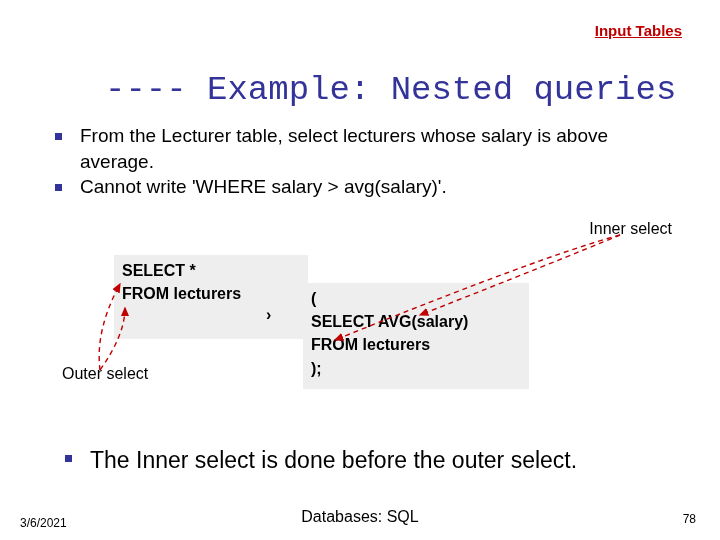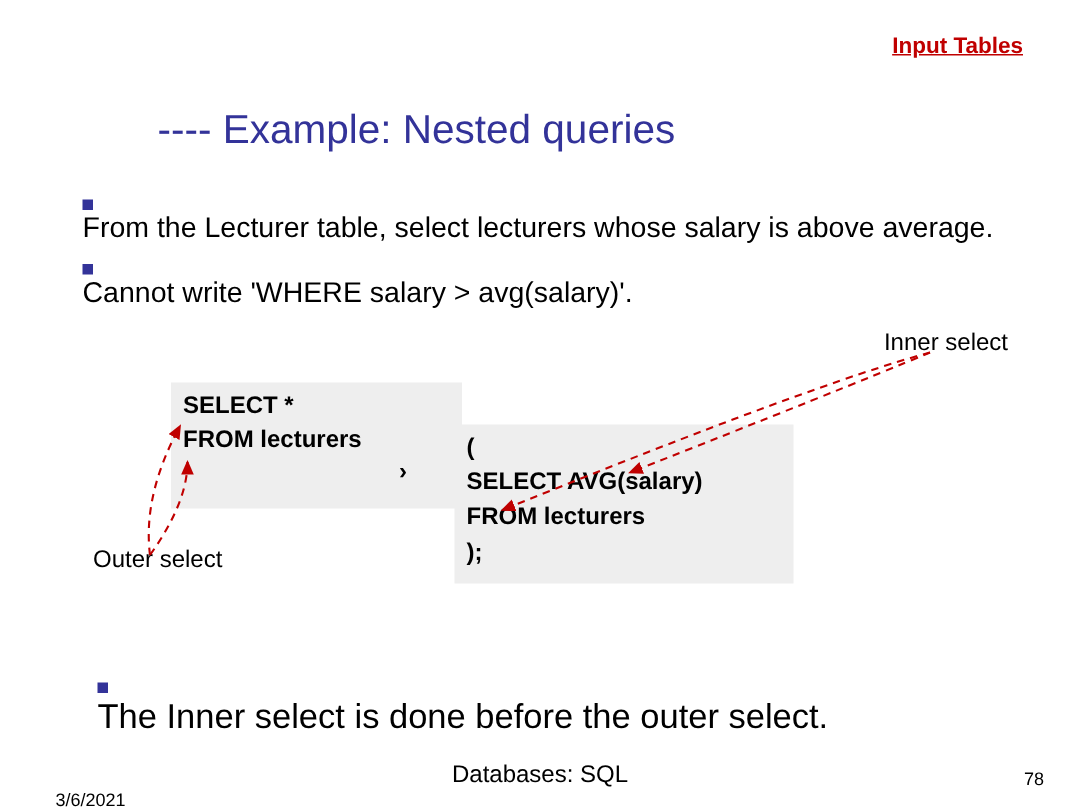--- a/index.html
+++ b/index.html
@@ -10,28 +10,28 @@
     font-size:15px;color:#000;
     position:relative;overflow:hidden;
   }
   .link-top{
     position:absolute;top:22px;right:38px;
     color:#c00000;font-weight:bold;
     text-decoration:underline;font-size:15px;
   }
   .title{
     position:absolute;left:105px;top:71px;
-    color:#333399;font-size:27px;
-    font-family:Liberation Sans, sans-serif;
+    color:#333399;font-size:34px;
+    font-family:Liberation Mono, monospace;
   }
   .bullets{
     position:absolute;left:55px;top:123px;width:620px;
     font-size:19px;line-height:1.35;
   }
-  .b-row{display:flex;margin-bottom:0;flex-direction:column;}
+  .b-row{display:flex;margin-bottom:0;}
   .sq{
     width:7px;height:7px;background:#333399;
     margin-top:10px;margin-right:18px;flex-shrink:0;
   }
   .inner-lbl{
     position:absolute;right:48px;top:220px;
     font-size:16px;
   }
   .code1{
     position:absolute;left:114px;top:255px;
@@ -57,21 +57,21 @@
     box-sizing:content-box;
   }
   .outer-lbl{
     position:absolute;left:62px;top:365px;
     font-size:16px;
   }
   .bullets2{
     position:absolute;left:65px;top:445px;width:620px;
     font-size:23px;line-height:1.35;
   }
-  .footer-l{position:absolute;left:20px;bottom:0;font-size:12px;margin-left:17px;}
+  .footer-l{position:absolute;left:20px;bottom:10px;font-size:12px;}
   .footer-c{position:absolute;left:0;right:0;bottom:14px;text-align:center;font-size:16px;}
   .footer-r{position:absolute;right:24px;bottom:14px;font-size:12px;}
 
   svg.arrows{
     position:absolute;left:0;top:0;width:720px;height:540px;
     pointer-events:none;
   }
 </style>
 </head>
 <body>

